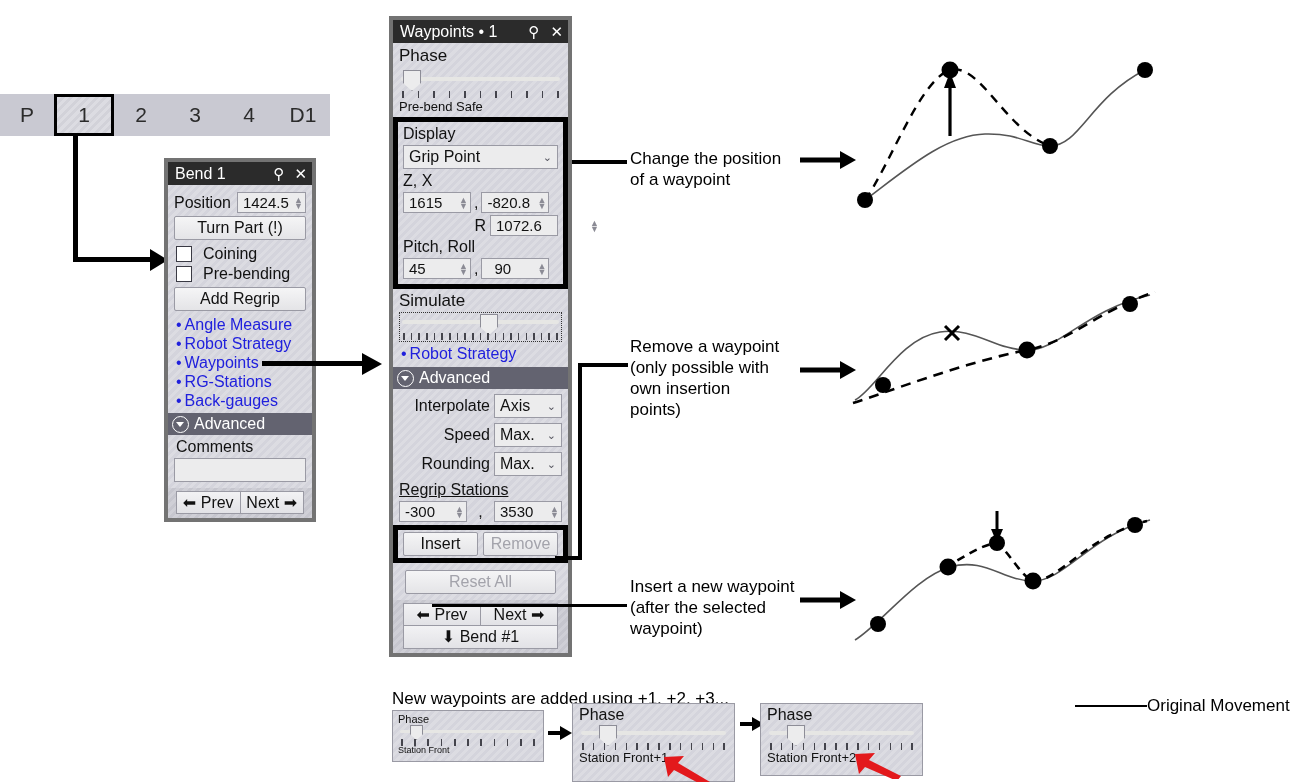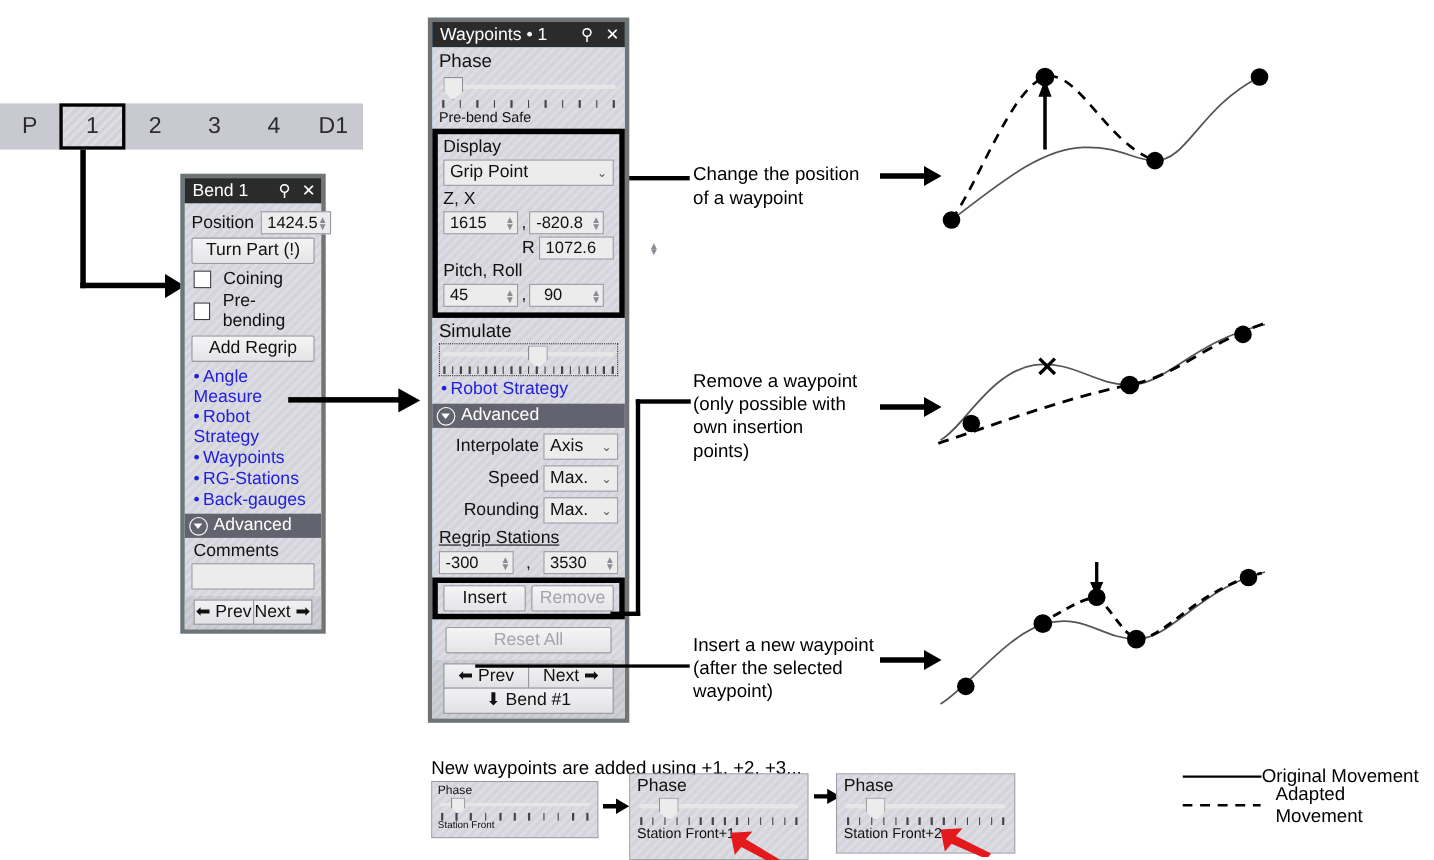--- a/index.html
+++ b/index.html
@@ -94,21 +94,21 @@
   <div class="tab">4</div>
   <div class="tab">D1</div>
 </div>
 
 <div class="line abs" style="left:73px;top:136px;width:5px;height:126px;"></div>
 <div class="line abs" style="left:73px;top:257px;width:80px;height:5px;"></div>
 <svg class="abs" style="left:150px;top:249px;" width="20" height="22">
     <polygon points="0,0 18,11 0,22" fill="#000"></polygon>
   </svg>
 
-<div class="abs panel" style="left:164px;top:146px;width:132px;">
+<div class="abs panel" style="left:164px;top:146px;width:152px;">
   <div class="ptitle">
     <span>Bend 1</span>
     <span class="tgt">
       <span>⚲</span>
       <span style="margin-left:4px;">✕</span>
     </span>
   </div>
   <div class="pbody">
 
     <div class="row" style="gap:6px;">
@@ -509,19 +509,13 @@
   <polygon points="46,24 14,8 20,1 0,2 4,22 10,15 42,29" fill="#e3191c"></polygon>
 </svg>
 
 <div class="abs" style="left:1075px;top:693px;">
   <div style="display:flex;align-items:center;height:26px;">
     <svg width="72" height="6">
         <line x1="0" y1="3" x2="72" y2="3" stroke="#000" stroke-width="2.2"></line>
       </svg>
     <span class="legtxt">Original Movement</span>
   </div>
-  <div style="display:flex;align-items:center;gap:14px;height:26px;">
-    <svg width="72" height="6">
-        <line x1="0" y1="3" x2="72" y2="3" stroke="#000" stroke-width="2.2" stroke-dasharray="9,7"></line>
-      </svg>
-    <span class="legtxt">Adapted Movement</span>
-  </div>
 </div>
 
 </body></html>

